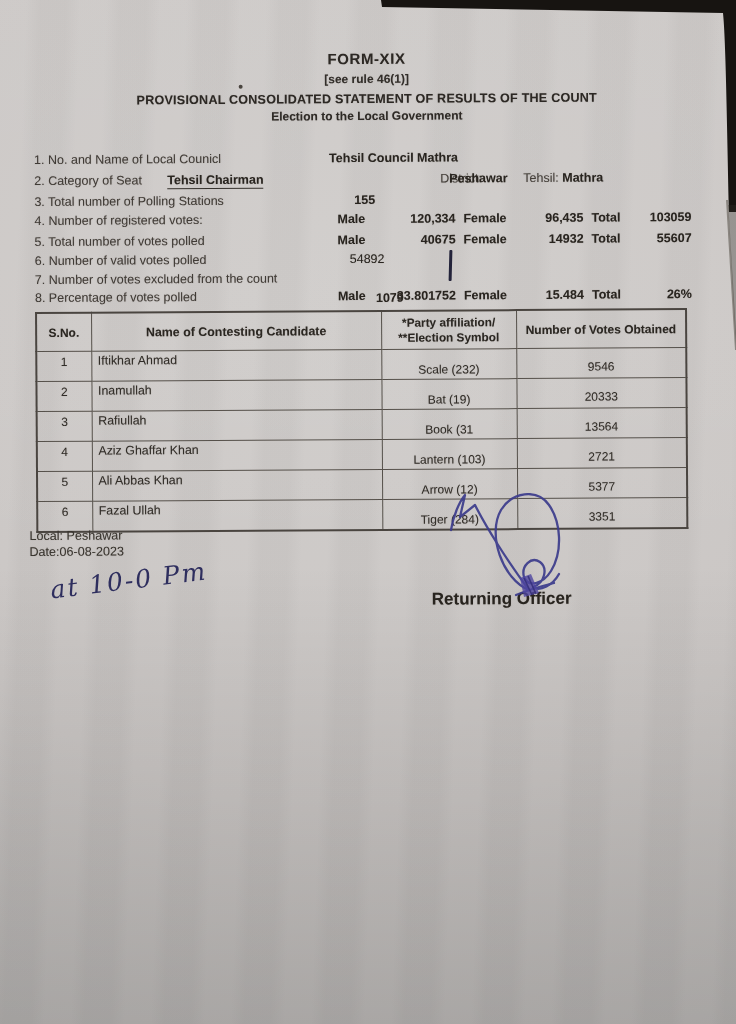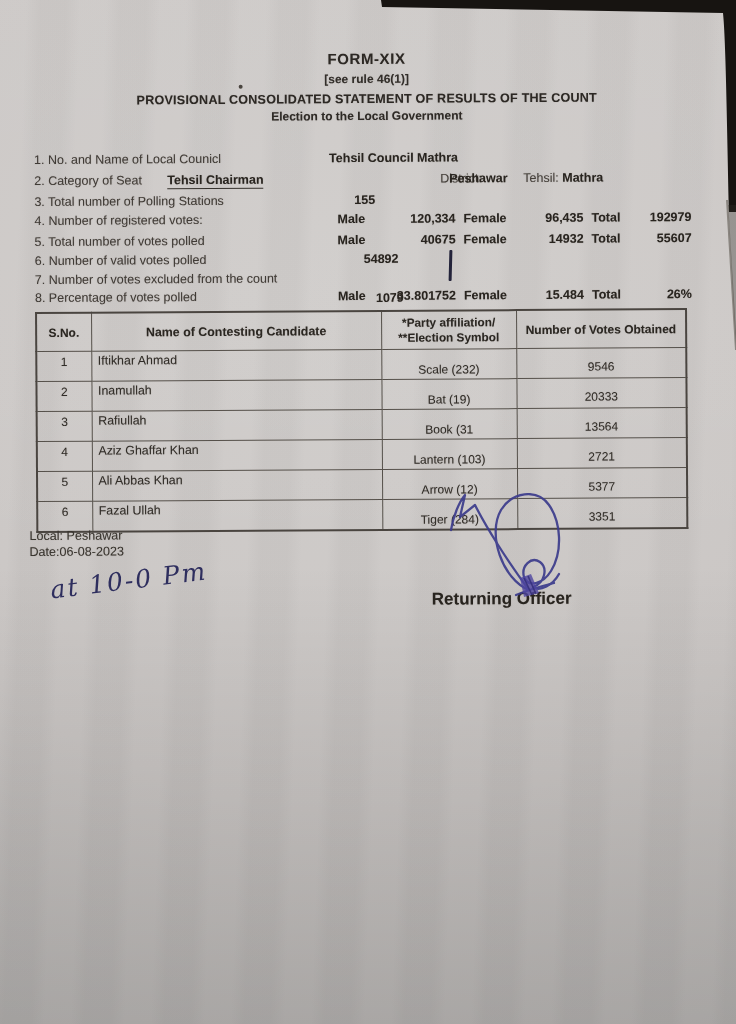--- a/index.html
+++ b/index.html
@@ -28,21 +28,21 @@
   .form-heading{top:92px;font-size:12.6px;font-weight:bold;color:#2c2824;letter-spacing:0.2px;}
   .form-subheading{top:109px;font-size:12px;font-weight:bold;color:#2e2a26;}
   .ink-dot{position:absolute;left:240px;top:84px;width:4px;height:4px;border-radius:50%;background:#4a453f;z-index:3;}
   
   .fline{position:absolute;left:0;width:736px;height:17px;font-size:12.5px;}
   .f1{top:151px}.f2{top:172px}.f3{top:193px}.f4{top:212px}
   .f5{top:233px}.f6{top:252px}.f7{top:271px}.f8{top:289px}
   .fl-label{position:absolute;left:35px;white-space:nowrap;color:#403b36;}
   .f1 .fl-value{position:absolute;left:330px;font-weight:bold;color:#28241f;}
   .f3 .fl-value{position:absolute;left:355px;font-weight:bold;color:#28241f;}
-  .f6 .fl-value{position:absolute;left:364px;font-weight:bold;color:#28241f;text-align:center;}
+  .f6 .fl-value{position:absolute;left:350px;font-weight:normal;color:#28241f;text-align:center;}
   .f7 .fl-value{position:absolute;left:376px;font-weight:bold;color:#28241f;margin-top:20px;}
   .cat-value{position:absolute;left:168px;font-weight:bold;color:#28241f;border-bottom:1.6px solid #35312c;padding-bottom:1px;}
   .dist-label{position:absolute;left:405px;color:#443f3a;margin-left:36px;}
   .dist-value{position:absolute;left:450px;font-weight:bold;color:#28241f;}
   .teh-label{position:absolute;left:524px;color:#443f3a;}
   .teh-value{position:absolute;left:563px;font-weight:bold;color:#28241f;}
   .ml{position:absolute;left:338px;font-weight:bold;color:#28241f;}
   .mv{position:absolute;left:368px;width:88px;text-align:right;font-weight:bold;color:#28241f;}
   .fl2{position:absolute;left:464px;font-weight:bold;color:#28241f;}
   .fv{position:absolute;left:498px;width:86px;text-align:right;font-weight:bold;color:#28241f;}
@@ -114,21 +114,21 @@
       <span class="fl-label">3. Total number of Polling Stations</span>
       <span class="fl-value">155</span>
     </div>
     <div class="fline f4">
       <span class="fl-label">4. Number of registered  votes:</span>
       <span class="ml">Male</span>
       <span class="mv">120,334</span>
       <span class="fl2">Female</span>
       <span class="fv">96,435</span>
       <span class="tl">Total</span>
-      <span class="tv">192979</span>
+      <span class="tv">103059</span>
     </div>
     <div class="fline f5">
       <span class="fl-label">5. Total number of votes polled</span>
       <span class="ml">Male</span>
       <span class="mv">40675</span>
       <span class="fl2">Female</span>
       <span class="fv">14932</span>
       <span class="tl">Total</span>
       <span class="tv">55607</span>
     </div>

